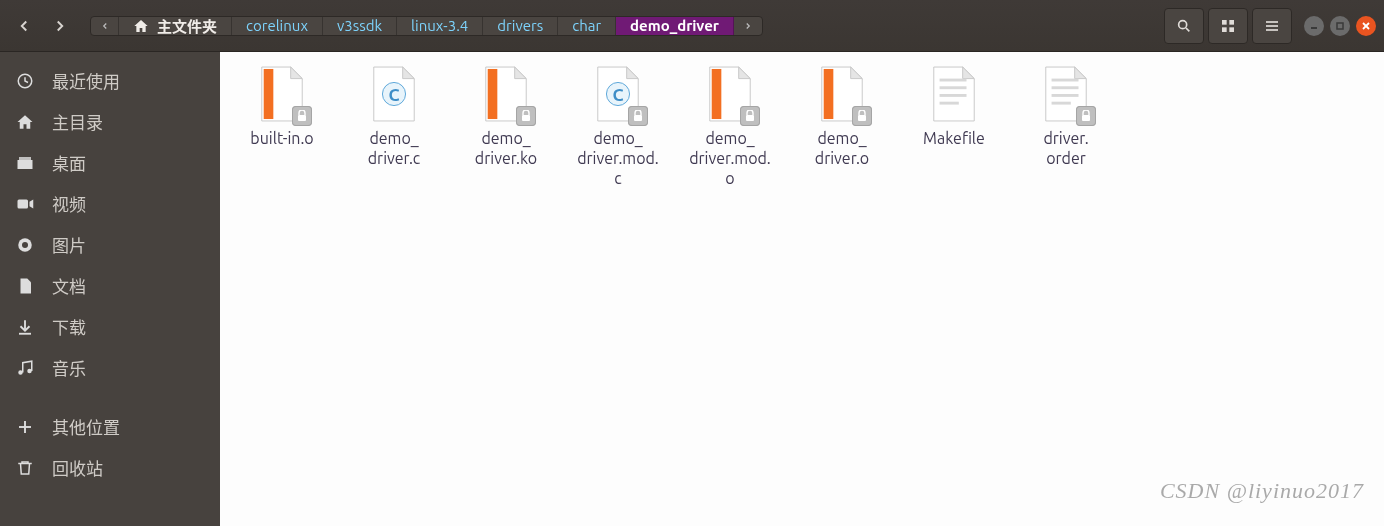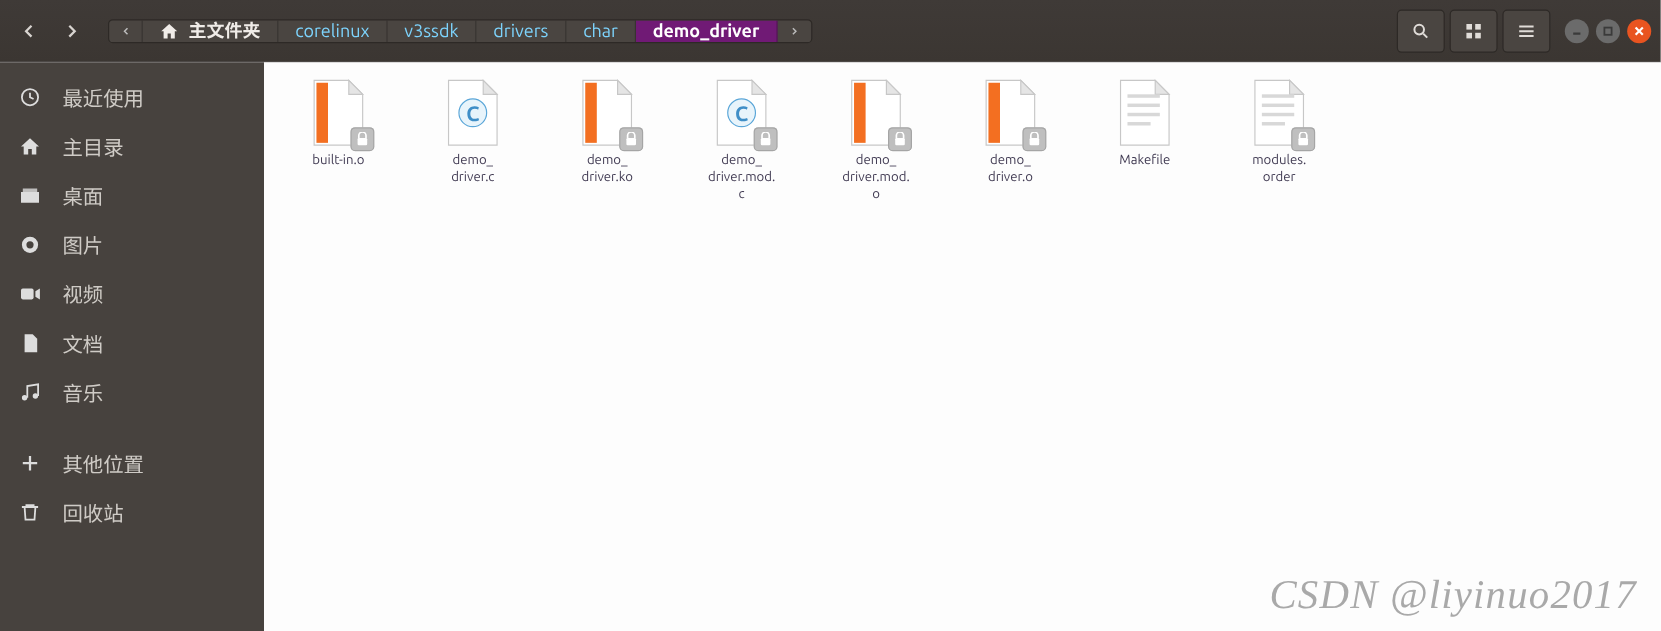--- a/index.html
+++ b/index.html
@@ -98,37 +98,37 @@
     width: 112px;
     display:flex;
     flex-direction:column;
     align-items:center;
     gap: 4px;
     padding: 4px 2px;
     cursor:pointer;
     text-align:center;
   }
   .file-label {
-    font-size: 11px;
+    font-size: 16px;
     color: #403a52;
     line-height: 1.25;
     word-break: break-word;
   }
   .file-icon-wrap { position:relative; width:52px; height:60px; }
   .lock-badge {
     position:absolute; right:-4px; bottom:-2px;
     width:20px; height:20px; border-radius:4px;
     background:#bfbfbf; display:flex; align-items:center; justify-content:center;
     box-shadow: 0 0 0 1px #a5a5a5 inset;
   }
   .lock-badge svg { width:12px; height:12px; }
 
   .watermark {
-    position:absolute; right:20px; bottom:10px;
-    font-size: 34px;
+    position:absolute; right:20px; bottom:22px;
+    font-size: 22px;
     color: rgba(100,100,100,0.55);
     letter-spacing: 1px;
     font-style: italic;
     font-family: Georgia, serif;
     pointer-events:none;
   }
 
   svg { display:block; }
 </style>
 </head>
@@ -158,20 +158,23 @@
       <svg width="16" height="16" viewBox="0 0 24 24" fill="currentColor">
           <path d="M12 3l10 9h-3v9h-5v-6h-4v6H5v-9H2z"></path>
         </svg>
       <span>主文件夹</span>
     </div>
     <div class="crumb">
         <span>corelinux</span>
       </div>
     <div class="crumb">
         <span>v3ssdk</span>
+      </div>
+    <div class="crumb">
+        <span>linux-3.4</span>
       </div>
     <div class="crumb">
         <span>drivers</span>
       </div>
     <div class="crumb">
         <span>char</span>
       </div>
     <div class="crumb active">
         <span>demo_driver</span>
       </div>
@@ -252,42 +255,52 @@
         <svg width="18" height="18" viewBox="0 0 24 24" fill="currentColor">
             <path d="M4 4h16v4H4z" opacity="0.8"></path>
             <path d="M2 8h20v12H2z"></path>
           </svg>
       </span>
       <span>桌面</span>
     </div>
     <div class="side-item">
       <span class="ic">
         <svg width="18" height="18" viewBox="0 0 24 24" fill="currentColor">
+            <rect x="2" y="6" width="14" height="12" rx="2"></rect>
+            <polygon points="18 9 23 6 23 18 18 15"></polygon>
+          </svg>
+      </span>
+      <span>视频</span>
+    </div>
+    <div class="side-item">
+      <span class="ic">
+        <svg width="18" height="18" viewBox="0 0 24 24" fill="currentColor">
             <circle cx="12" cy="12" r="9"></circle>
             <circle cx="12" cy="12" r="4" fill="#47423e"></circle>
           </svg>
       </span>
       <span>图片</span>
     </div>
     <div class="side-item">
       <span class="ic">
         <svg width="18" height="18" viewBox="0 0 24 24" fill="currentColor">
-            <rect x="2" y="6" width="14" height="12" rx="2"></rect>
-            <polygon points="18 9 23 6 23 18 18 15"></polygon>
-          </svg>
-      </span>
-      <span>视频</span>
-    </div>
-    <div class="side-item">
-      <span class="ic">
-        <svg width="18" height="18" viewBox="0 0 24 24" fill="currentColor">
             <path d="M6 2h9l5 5v15H6z"></path>
           </svg>
       </span>
       <span>文档</span>
+    </div>
+    <div class="side-item">
+      <span class="ic">
+        <svg width="18" height="18" viewBox="0 0 24 24" fill="none" stroke="currentColor" stroke-width="2.5">
+            <line x1="12" y1="3" x2="12" y2="15"></line>
+            <polyline points="6 11 12 17 18 11"></polyline>
+            <line x1="4" y1="21" x2="20" y2="21"></line>
+          </svg>
+      </span>
+      <span>下载</span>
     </div>
     <div class="side-item">
       <span class="ic">
         <svg width="18" height="18" viewBox="0 0 24 24" fill="currentColor">
             <path d="M9 18a3 3 0 11-6 0 3 3 0 016 0zM21 16a3 3 0 11-6 0 3 3 0 016 0z"></path>
             <path d="M9 18V5l12-2v13" fill="none" stroke="currentColor" stroke-width="2"></path>
           </svg>
       </span>
       <span>音乐</span>
     </div>
@@ -415,21 +428,21 @@
             <svg viewBox="0 0 54 60" width="52" height="60">
               <use href="#page-base"></use>
               <use href="#text-lines"></use>
             </svg>
             <div class="lock-badge">
               <svg viewBox="0 0 12 12">
                 <use href="#lock-shape"></use>
               </svg>
             </div>
           </div>
-          <div class="file-label" style="white-space: pre-line;">modules.
+          <div class="file-label" style="white-space: pre-line;">driver.
 order</div>
         </div>
       </div>
     <div class="watermark">CSDN @liyinuo2017</div>
   </div>
 </div>
 
 <svg width="0" height="0" style="position:absolute">
   <defs>
     <g id="page-base">

